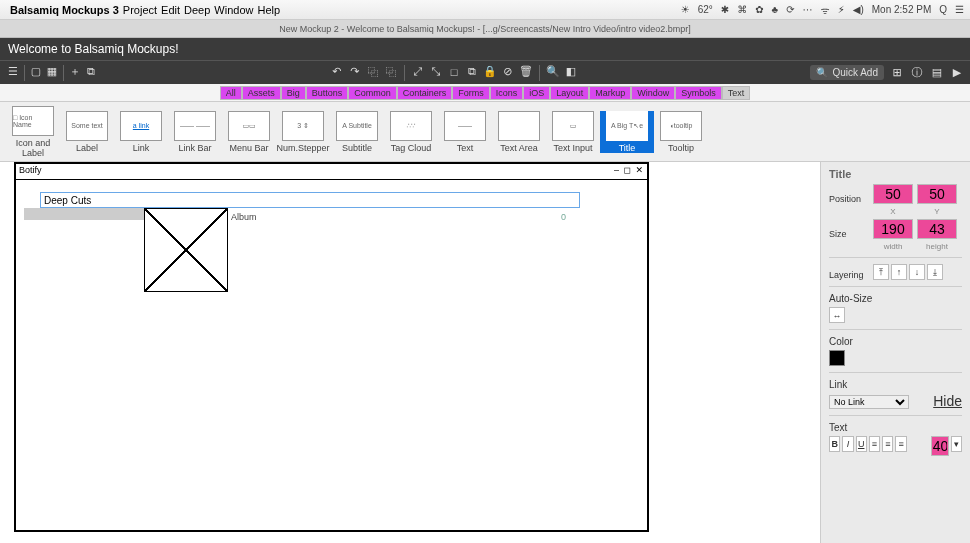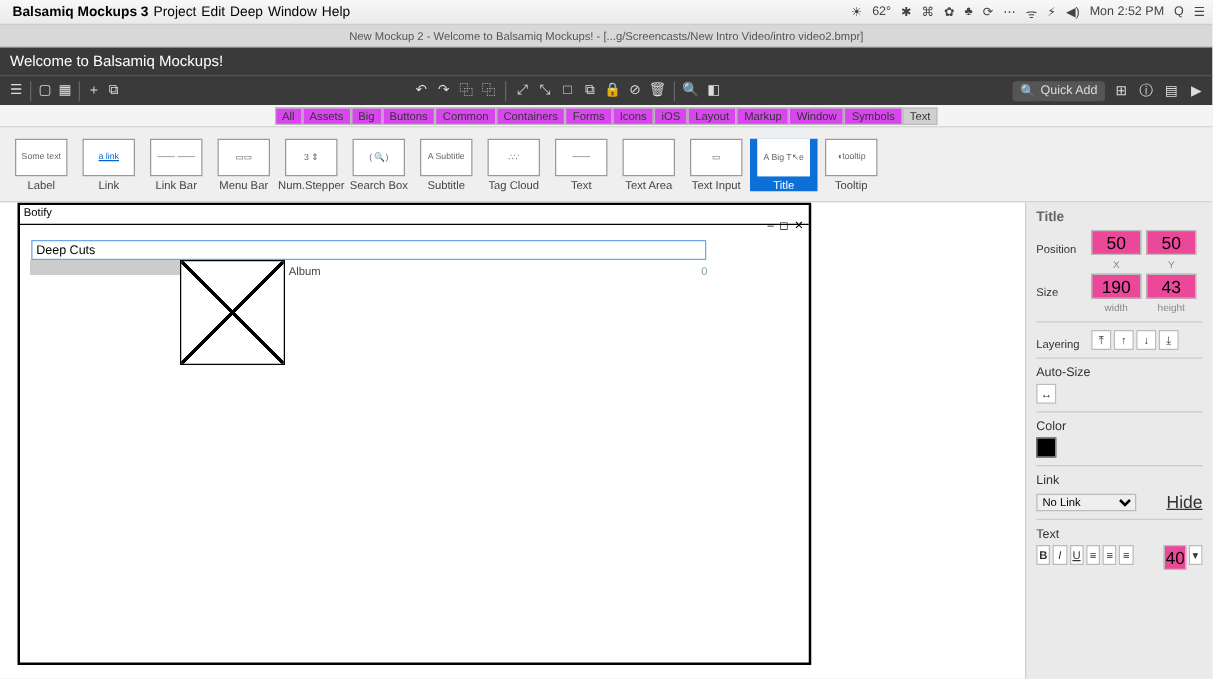--- a/index.html
+++ b/index.html
@@ -40,24 +40,24 @@
 .panel .row { display:flex; align-items:flex-end; gap:4px; margin:3px 0; }
 .panel .lbl { width:40px; font-size:9px; }
 .panel .sub { font-size:8px; color:#888; text-align:center; width:40px; }
 .panel input.num { width:40px; border:1px solid #bbb; background:#ec4899; font-size:14px; text-align:center; padding:1px; }
 .panel .btns { display:flex; gap:2px; }
 .panel .btns span { width:16px; height:16px; border:1px solid #bbb; background:#fff; display:inline-flex; align-items:center; justify-content:center; font-size:9px; cursor:pointer; }
 .panel select { width:80px; font-size:9px; border:1px solid #bbb; }
 .swatch { width:16px; height:16px; background:#000; border:1px solid #888; }
 
 .mockwin { position:absolute; left:14px; top:0; width:635px; height:370px; border:2px solid #000; background:#fff; }
-.mockwin .tb { height:16px; border-bottom:1px solid #000; font-size:9px; padding:1px 3px; display:flex;flex-direction:column; }
+.mockwin .tb { height:16px; border-bottom:1px solid #000; font-size:9px; padding:1px 3px; display:flex; }
 .mockwin .tb .ctrls { margin-left:auto; letter-spacing:1px; }
 .mockwin .body { position:relative; height:calc(100% - 16px); }
-.editing { position:absolute; top:12px; left:9px; width:540px; height:16px; border:1px solid #6aa8e8; background:#fff; font-size:10px; padding:1px 3px; }
+.editing { position:absolute; top:12px; left:24px; width:540px; height:16px; border:1px solid #6aa8e8; background:#fff; font-size:10px; padding:1px 3px; }
 .bigtitle { position:absolute; top:28px; left:8px; width:120px; height:12px; background:#ccc; }
 .album { position:absolute; top:32px; left:215px; font-size:9px; color:#444; }
 .album-n { position:absolute; top:32px; left:545px; font-size:9px; color:#7a9; }
 .imgph { position:absolute; top:28px; left:128px; width:84px; height:84px; border:1px solid #000; }
 .imgph:before,.imgph:after { content:""; position:absolute; top:0; left:0; right:0; bottom:0; }
 .imgph:before { background:linear-gradient(to top right, transparent 49%, #000 49%, #000 51%, transparent 51%); }
 .imgph:after { background:linear-gradient(to top left, transparent 49%, #000 49%, #000 51%, transparent 51%); }
 
 .cap { font-size:9px; text-align:center; }
 .link { color:#06c; text-decoration:underline; }
@@ -146,44 +146,45 @@
   <button>iOS</button>
   <button>Layout</button>
   <button>Markup</button>
   <button>Window</button>
   <button>Symbols</button>
   <button class="sel">Text</button>
 </div>
 
 <div class="library" id="library">
     <div class="lib-item">
+      <div class="thumb">□
+Icon Name</div>
+      <div class="cap">Icon and Label</div>
+    </div>
+    <div class="lib-item">
       <div class="thumb">Some text</div>
       <div class="cap">Label</div>
     </div>
     <div class="lib-item">
       <div class="thumb">
         <span class="link">a link</span>
       </div>
       <div class="cap">Link</div>
     </div>
     <div class="lib-item">
       <div class="thumb">—— ——</div>
       <div class="cap">Link Bar</div>
     </div>
     <div class="lib-item">
       <div class="thumb">▭▭</div>
       <div class="cap">Menu Bar</div>
     </div>
     <div class="lib-item">
       <div class="thumb">3 ⇕</div>
       <div class="cap">Num.Stepper</div>
-    </div>
-    <div class="lib-item">
-      <div class="thumb">(  🔍)</div>
-      <div class="cap">Search Box</div>
     </div>
     <div class="lib-item">
       <div class="thumb">A Subtitle</div>
       <div class="cap">Subtitle</div>
     </div>
     <div class="lib-item">
       <div class="thumb">∴∵</div>
       <div class="cap">Tag Cloud</div>
     </div>
     <div class="lib-item">

